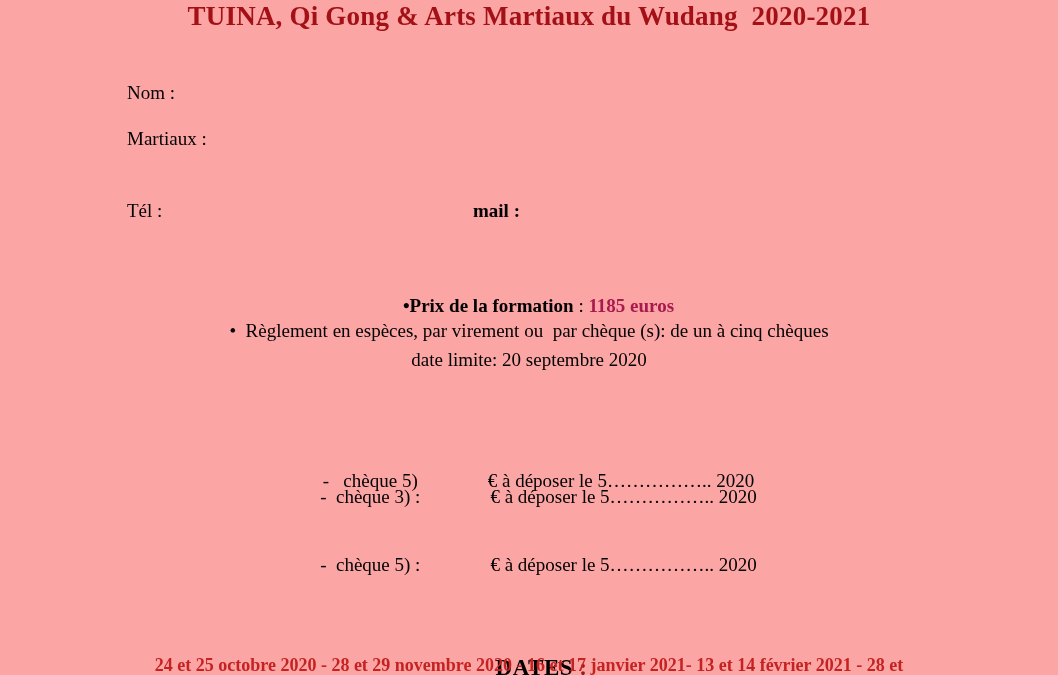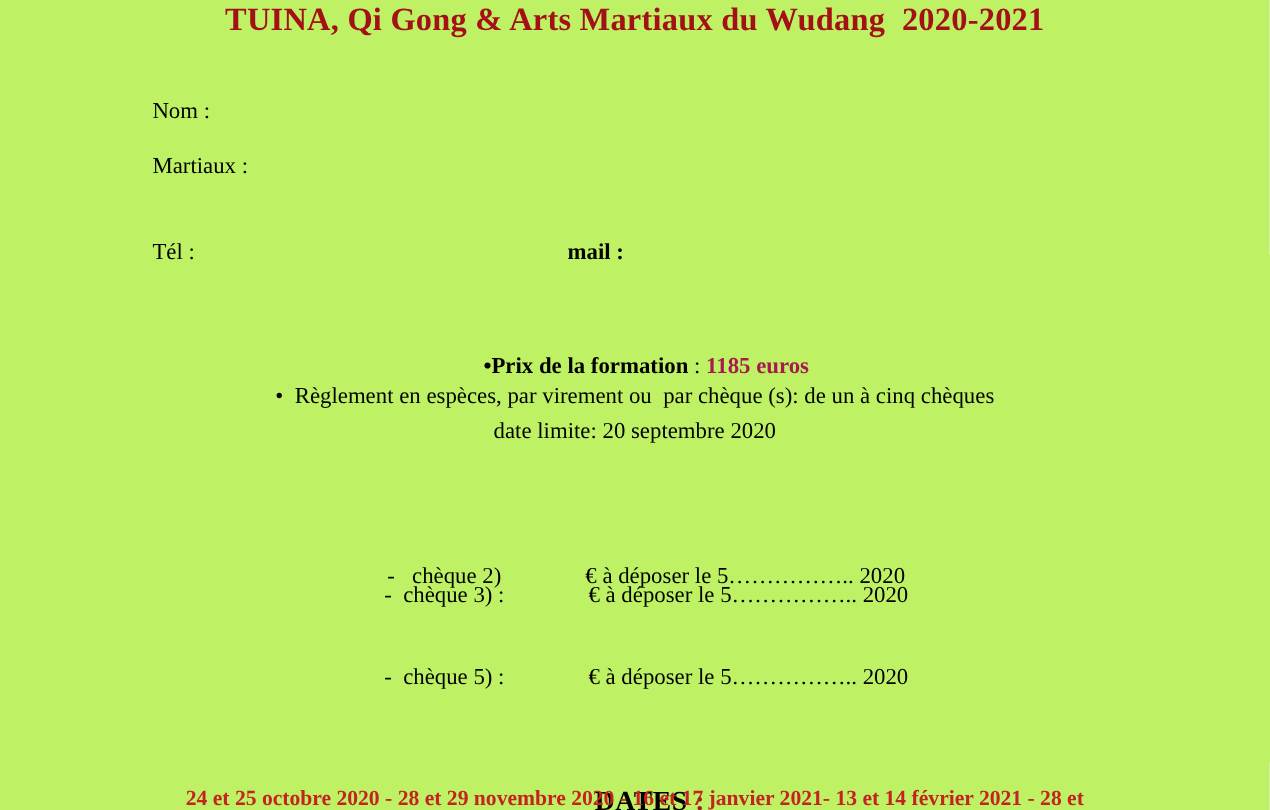--- a/index.html
+++ b/index.html
@@ -1,19 +1,19 @@
 <!DOCTYPE html>
 <html><head>
 <meta charset="utf-8">
 <style>
   html,body{margin:0;padding:0;background:#e8e8e8;}
   .page{
     position:relative;
     width:1058px;height:675px;
-    background:#bef264;
+    background:#fca5a5;
     overflow:hidden;
     font-family:"Liberation Serif","DejaVu Serif",serif;
     color:#000;
     margin:0 auto;
   }
   .line{position:absolute;white-space:pre;line-height:22px;font-size:19px;}
   .center{left:0;right:0;text-align:center;}
   .bold{font-weight:bold;}
   .title{
     font-size:27px;font-weight:bold;line-height:30px;
@@ -44,21 +44,21 @@
   <div class="line center" style="top:273px">
     <span class="bold">•</span><span class="bold">Prix de la formation</span><span> : </span><span class="price-value">1185 euros</span>
   </div>
 
   <div class="line center" style="top:320px">•  Règlement en espèces, par virement ou  par chèque (s): de un à cinq chèques</div>
 
   <div class="line center" style="top:349px">date limite: 20 septembre 2020</div>
 
 
   <div class="line center" style="top:448px">
-    <span>-   chèque 2)</span><span class="gap"></span><span>€ à déposer le 5…………….. 2020</span>
+    <span>-   chèque 5)</span><span class="gap"></span><span>€ à déposer le 5…………….. 2020</span>
   </div>
 
   <div class="line center" style="top:464px">
     <span>-  chèque 3) :</span><span class="gap"></span><span>€ à déposer le 5…………….. 2020</span>
   </div>
 
 
   <div class="line center" style="top:532px">
     <span>-  chèque 5) :</span><span class="gap"></span><span>€ à déposer le 5…………….. 2020</span>
   </div>

